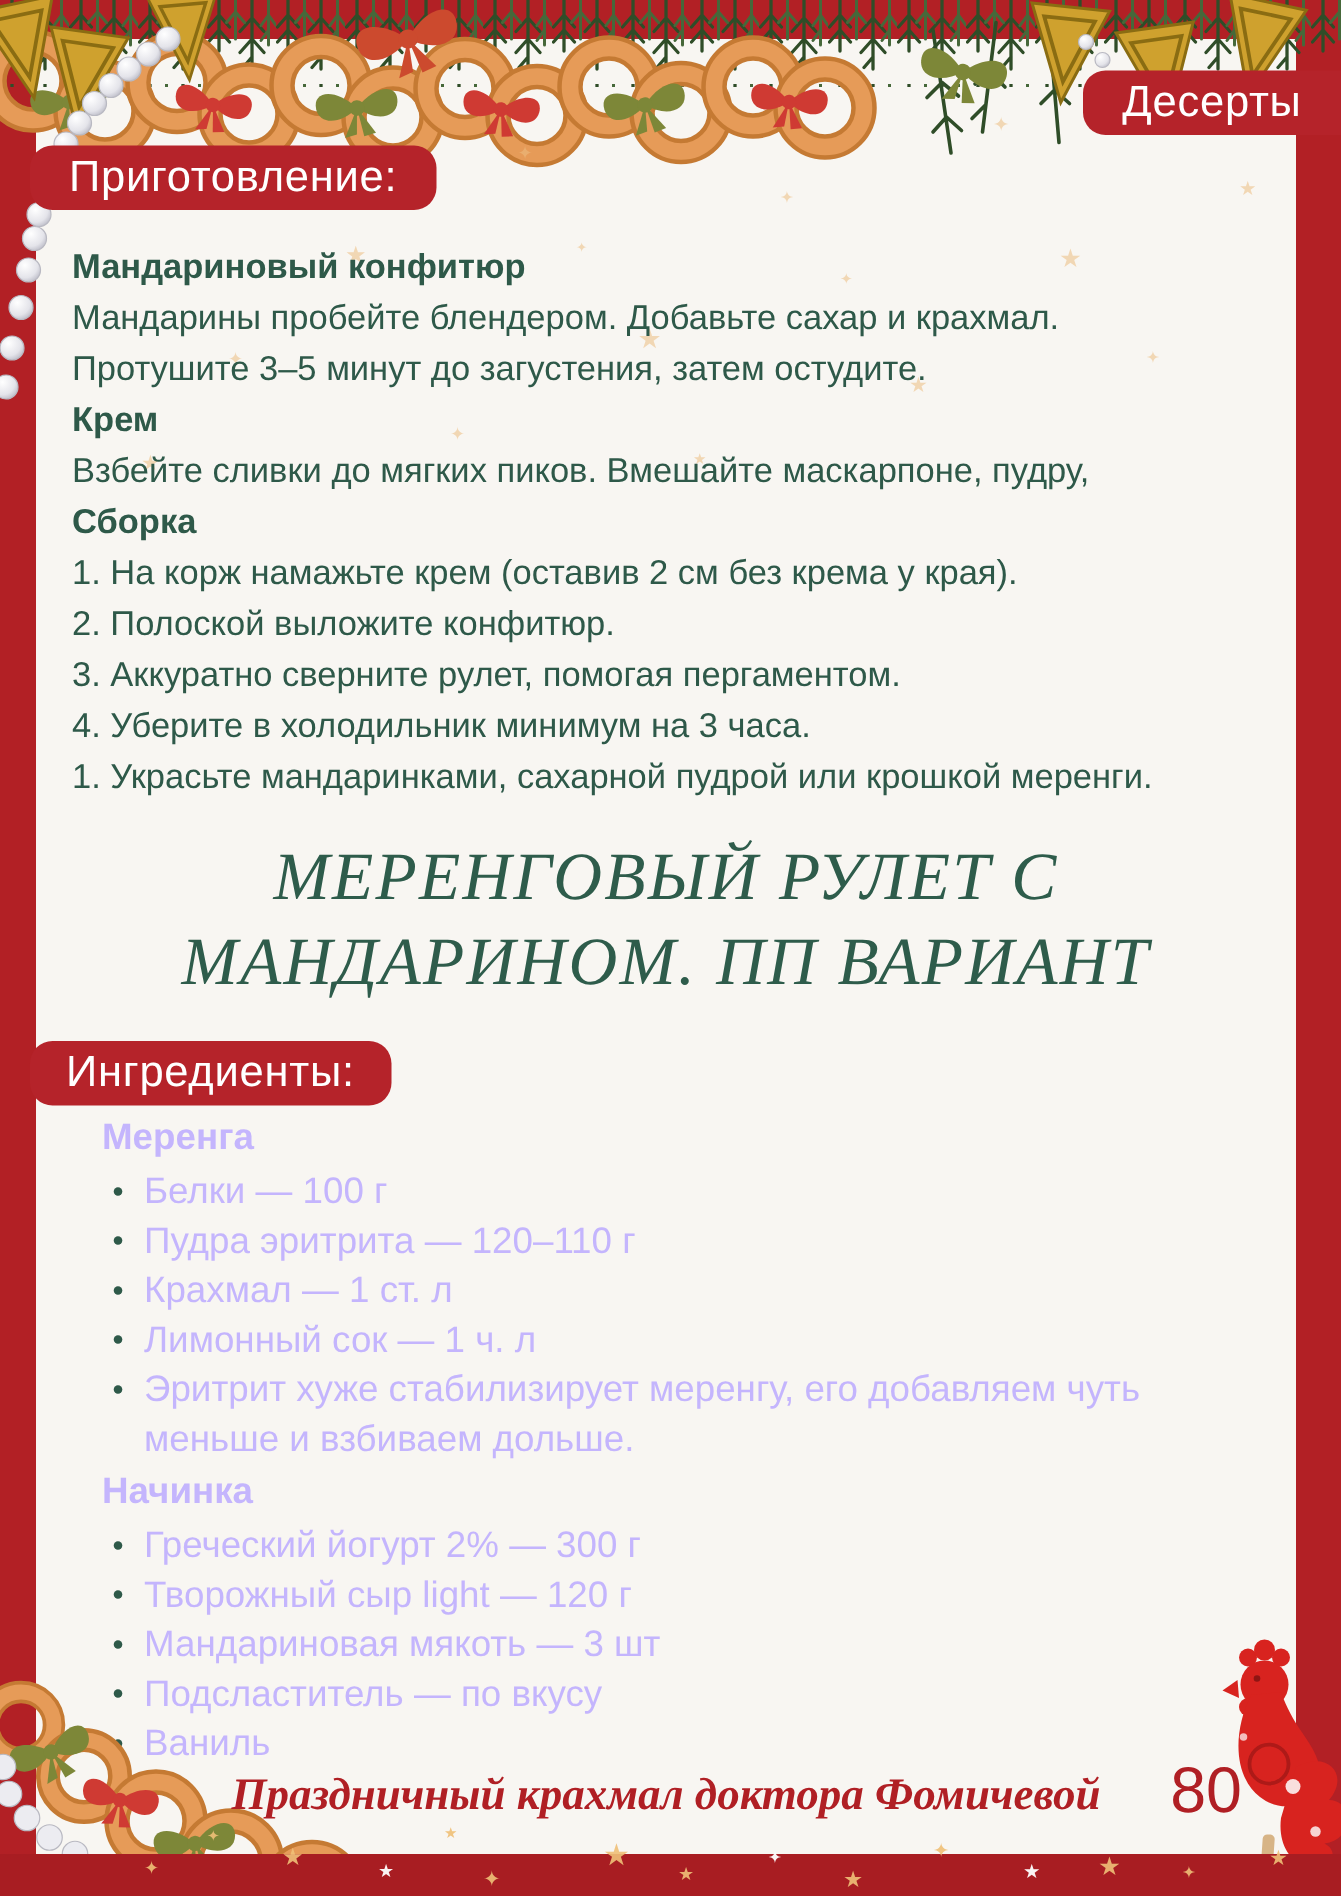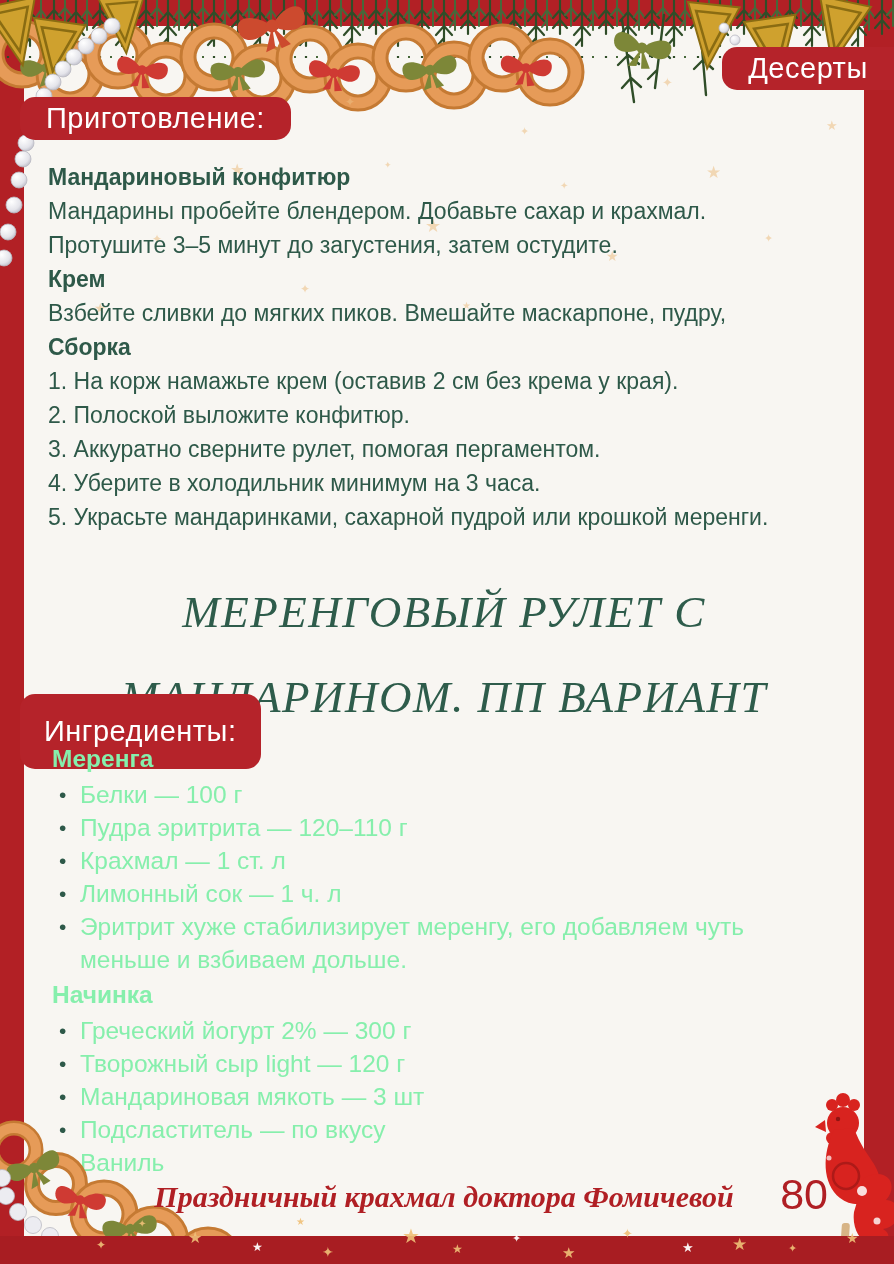--- a/index.html
+++ b/index.html
@@ -10,33 +10,33 @@
   svg{display:block;}
   .top-garland{position:absolute;top:0;left:0;pointer-events:none;}
   .bl-garland{position:absolute;left:0;bottom:0;pointer-events:none;}
   .rooster{position:absolute;right:0;bottom:0;pointer-events:none;}
 
   .badge{position:absolute;background:#b5232a;color:#ffffff;
          font-size:29px;letter-spacing:0.5px;display:flex;align-items:center;}
   .badge-category{left:722px;top:47px;height:43px;width:172px;border-radius:15px 0 0 15px;
                   justify-content:center;}
   .badge-prep{left:20px;top:97px;height:43px;padding:0 26px;border-radius:15px;}
-  .badge-ingr{left:20px;top:694px;height:43px;padding:16px 24px;border-radius:15px;justify-content:center;}
+  .badge-ingr{left:20px;top:694px;height:43px;padding:0 24px;border-radius:15px;justify-content:center;}
 
   .prep-content{position:absolute;left:48px;right:44px;top:160px;color:#2e5949;
                 font-size:23px;line-height:34px;}
   .prep-content p{margin:0;}
   p.h{font-weight:bold;}
 
   .title{position:absolute;left:40px;right:46px;top:556px;margin:0;text-align:center;
          font-family:"Liberation Serif",serif;font-style:italic;font-weight:normal;
          color:#2e5c4b;font-size:45px;line-height:57px;letter-spacing:1.5px;}
-  .title span{display:block;margin-top:28px;}
-
-  .ingr-content{position:absolute;left:52px;right:40px;top:742px;color:#86efac;
+  .title span{display:block;}
+
+  .ingr-content{position:absolute;left:68px;right:40px;top:742px;color:#c4b5fd;
                 font-size:24.5px;line-height:34px;}
   .ingr-content p{margin:0;}
   .ingr-content ul{margin:2px 0 2px 0;padding:0;list-style:none;}
   .ingr-content li{position:relative;padding-left:28px;line-height:33px;}
   .ingr-content li::before{content:"•";position:absolute;left:7px;top:0;font-size:21px;color:#2e5949;}
   li.wrap{max-width:742px;}
 
   .footer-line{position:absolute;left:24px;right:30px;top:1180px;text-align:center;
                font-family:"Liberation Serif",serif;font-style:italic;font-weight:bold;
                color:#b01f24;font-size:30px;}
@@ -185,21 +185,21 @@
     <p class="h">Мандариновый конфитюр</p>
     <p>Мандарины пробейте блендером. Добавьте сахар и крахмал.</p>
     <p>Протушите 3–5 минут до загустения, затем остудите.</p>
     <p class="h">Крем</p>
     <p>Взбейте сливки до мягких пиков. Вмешайте маскарпоне, пудру,</p>
     <p class="h">Сборка</p>
     <p>1. На корж намажьте крем (оставив 2 см без крема у края).</p>
     <p>2. Полоской выложите конфитюр.</p>
     <p>3. Аккуратно сверните рулет, помогая пергаментом.</p>
     <p>4. Уберите в холодильник минимум на 3 часа.</p>
-    <p>5. Украсьте мандаринками, сахарной пудрой или крошкой меренги.</p>
+    <p>1. Украсьте мандаринками, сахарной пудрой или крошкой меренги.</p>
   </div>
 
   <h1 class="title">
     <span>МЕРЕНГОВЫЙ РУЛЕТ С</span>
     <span>МАНДАРИНОМ. ПП ВАРИАНТ</span>
   </h1>
 
   <div class="badge badge-ingr">
     <span>Ингредиенты:</span>
   </div>

